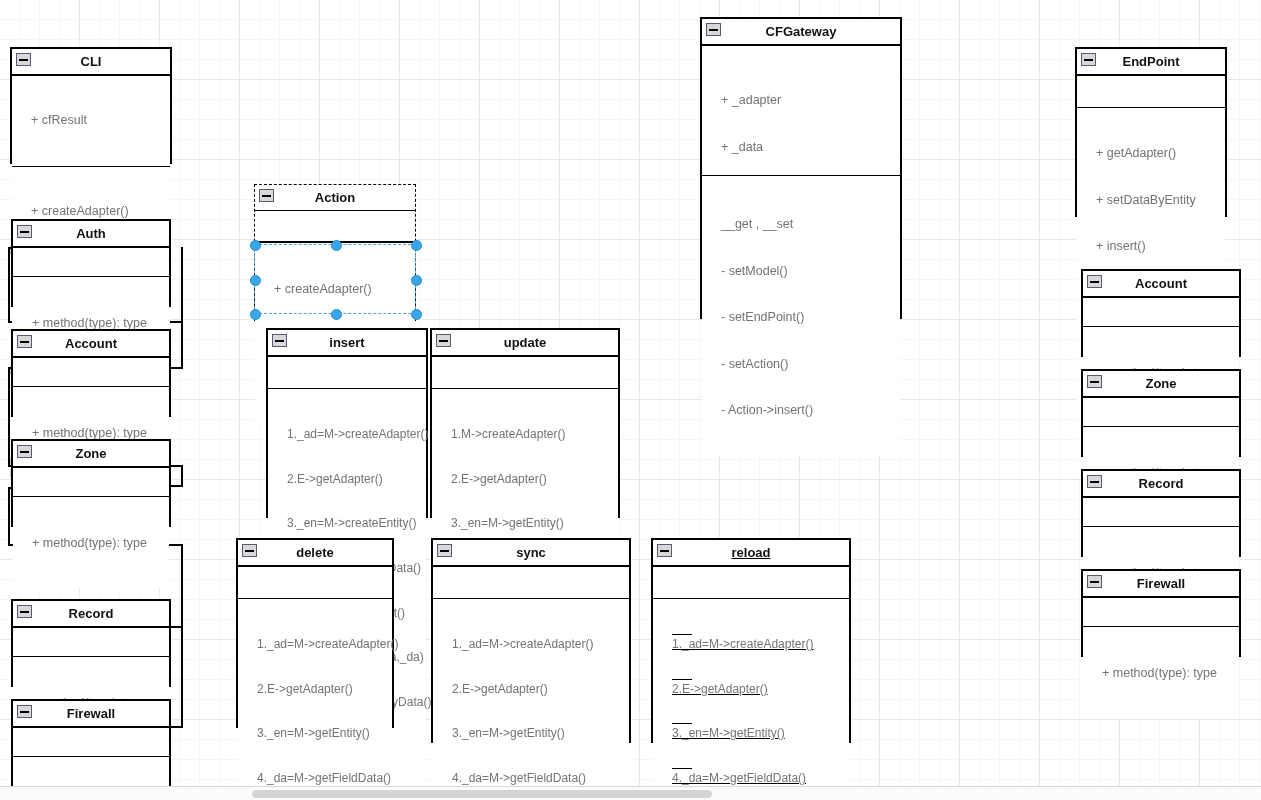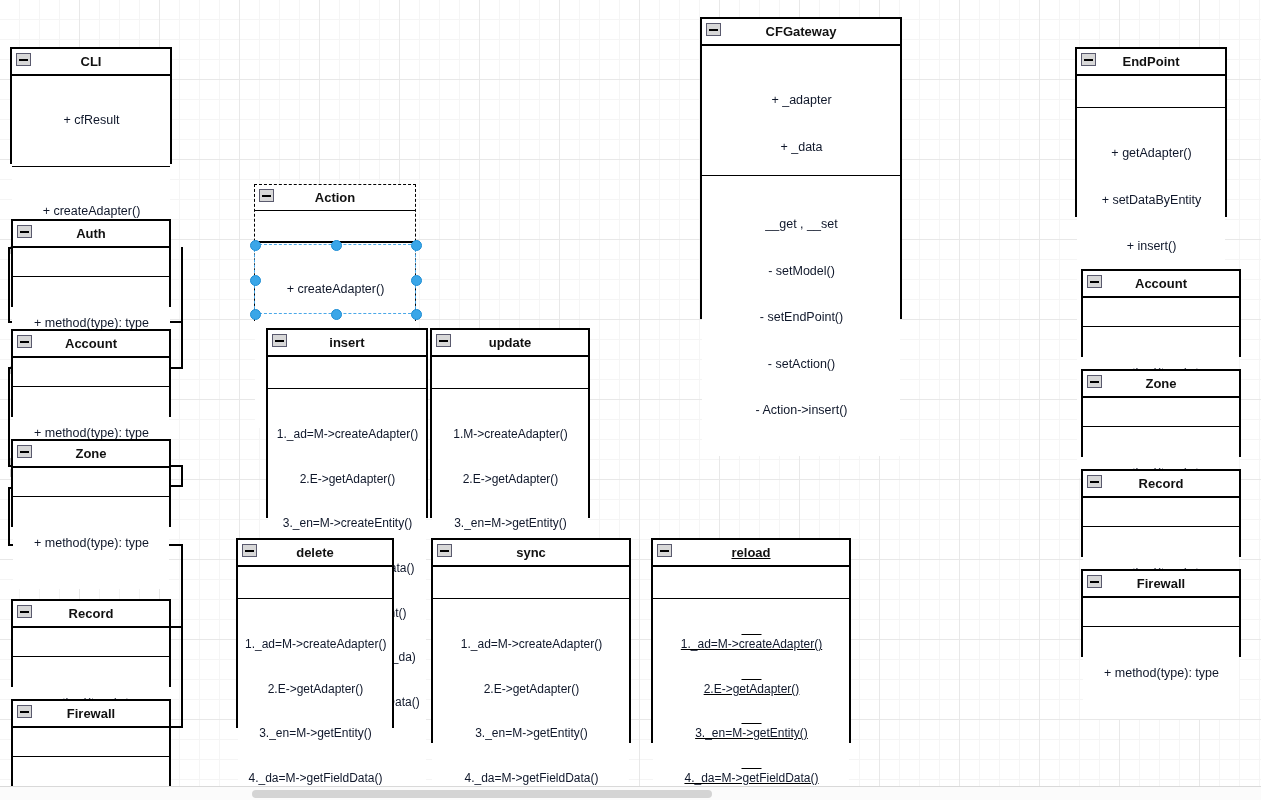--- a/index.html
+++ b/index.html
@@ -58,26 +58,25 @@
   }
   .collapse-icon::after {
     content: "";
     position: absolute;
     left: 2px; top: 5px;
     width: 9px; height: 2px;
     background: #000000;
   }
   .uml-attrs, .uml-ops {
     font-size: 12.5px;
-    color: #0f172a;
-    padding: 6px 6px 6px 7px;
+    color: #737373;
+    padding: 6px 6px 6px 19px;
     line-height: 1.24;
     white-space: pre;
     background: #ffffff;
-    text-align: center;
   }
   .uml-attrs {
     border-bottom: 1.5px solid #000000;
   }
   .uml.selected .uml-attrs { border-bottom: 1px solid #000000; }
   .uml-ops { flex: 1; }
   .row { display: block; }
 
   
   .sel-box {
@@ -279,21 +278,21 @@
       <span class="row">2.E-&gt;getAdapter()</span>
       <span class="row">3._en=M-&gt;createEntity()</span>
       <span class="row">4._da=M-&gt;getFieldData()</span>
       <span class="row">5._pa=M-&gt;getParent()</span>
       <span class="row">6._da=E-&gt;insert(_pa,_da)</span>
       <span class="row">7._en=M-setEntityByData()</span>
       <span class="row">8.M-&gt;save()</span>
     </div>
   </div>
 
-  <div class="uml" style="left:430px; top:328px; width:160px; height:190px;">
+  <div class="uml" style="left:430px; top:328px; width:190px; height:190px;">
     <div class="uml-title">
       <span class="collapse-icon"></span>
       <span>update</span>
     </div>
     <div class="uml-attrs" style="height:32px;">
       <span class="row">+ field: type</span>
     </div>
     <div class="uml-ops" style="padding-top:8px; font-size:12px;">
       <span class="row">1.M-&gt;createAdapter()</span>
       <span class="row">2.E-&gt;getAdapter()</span>

